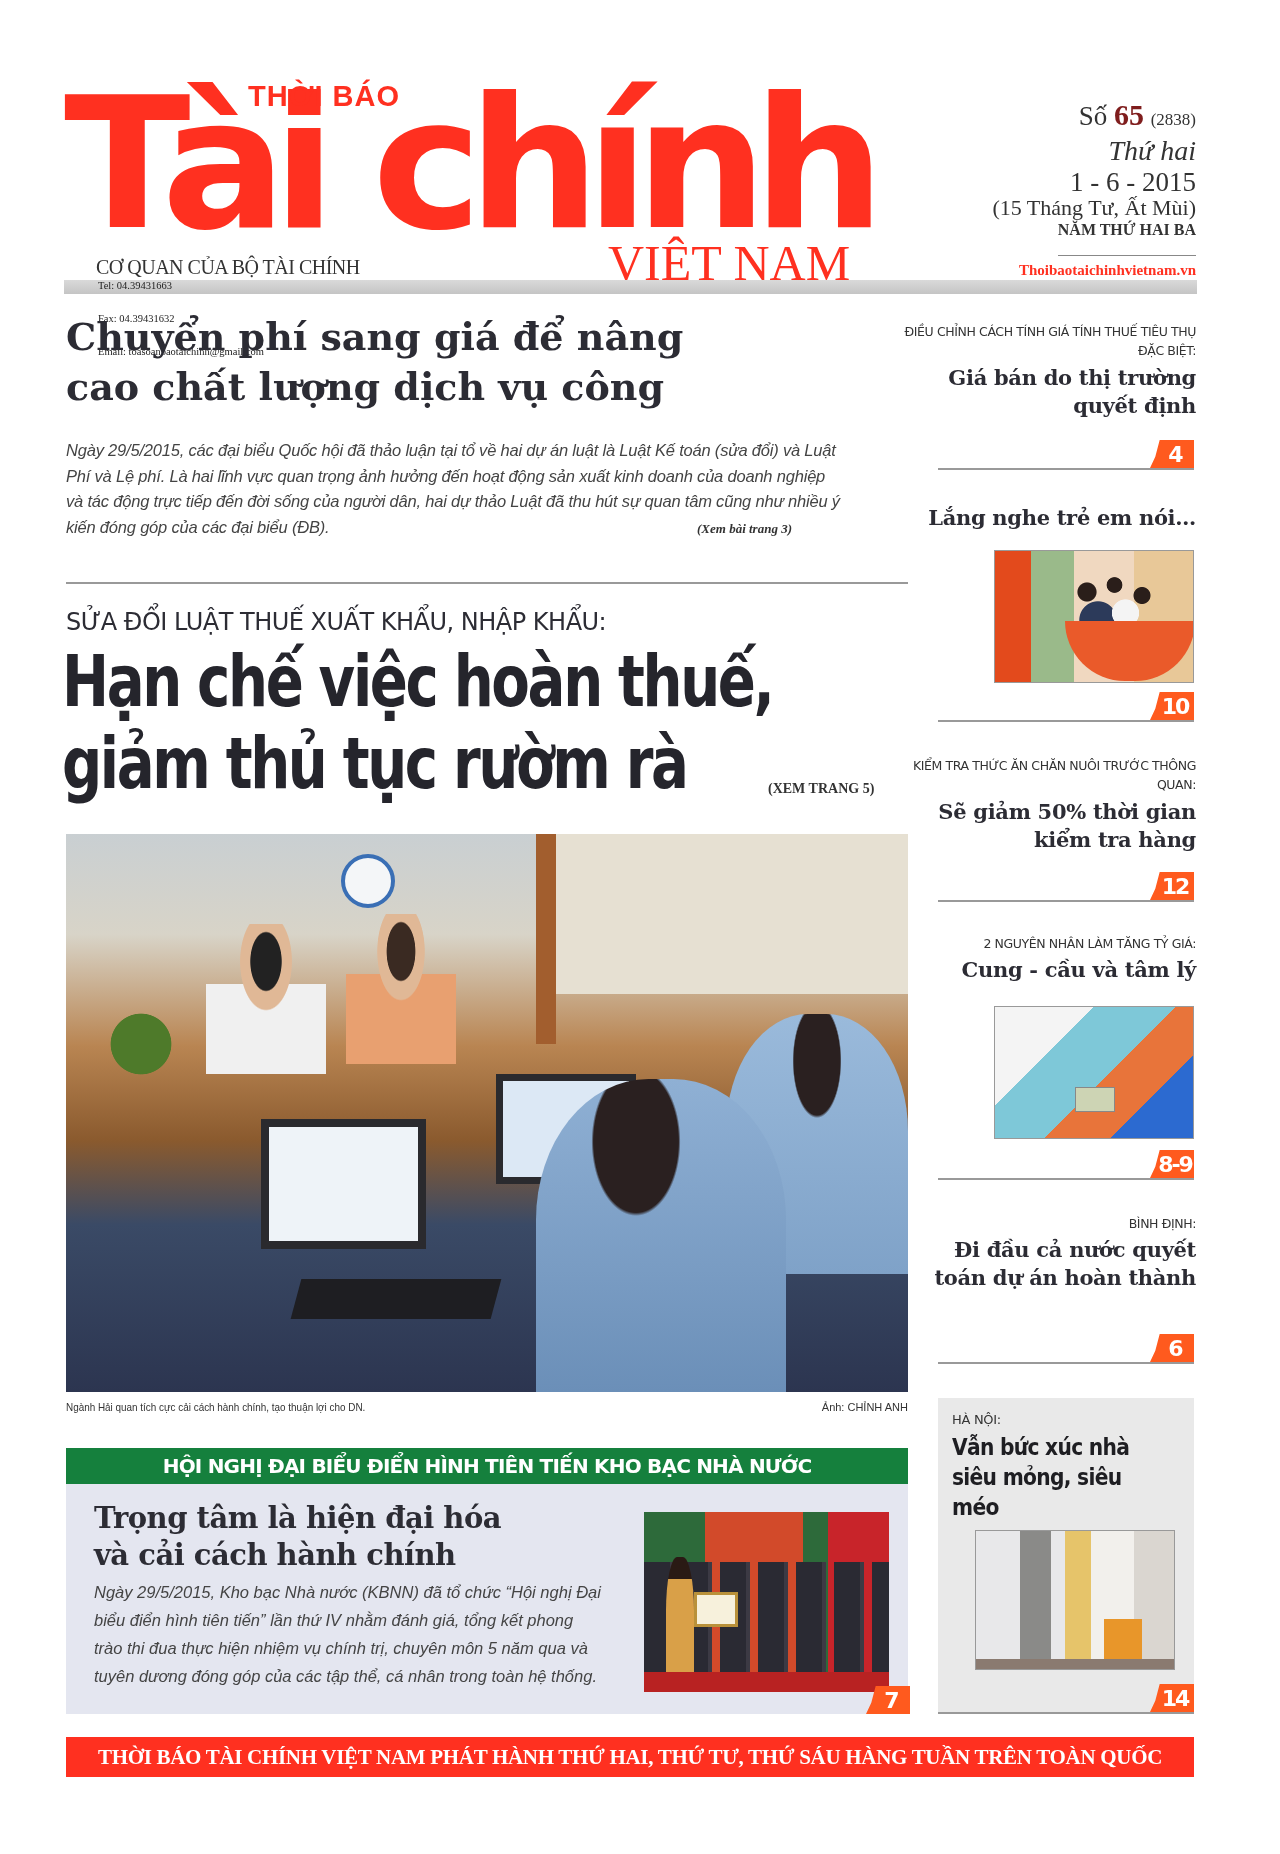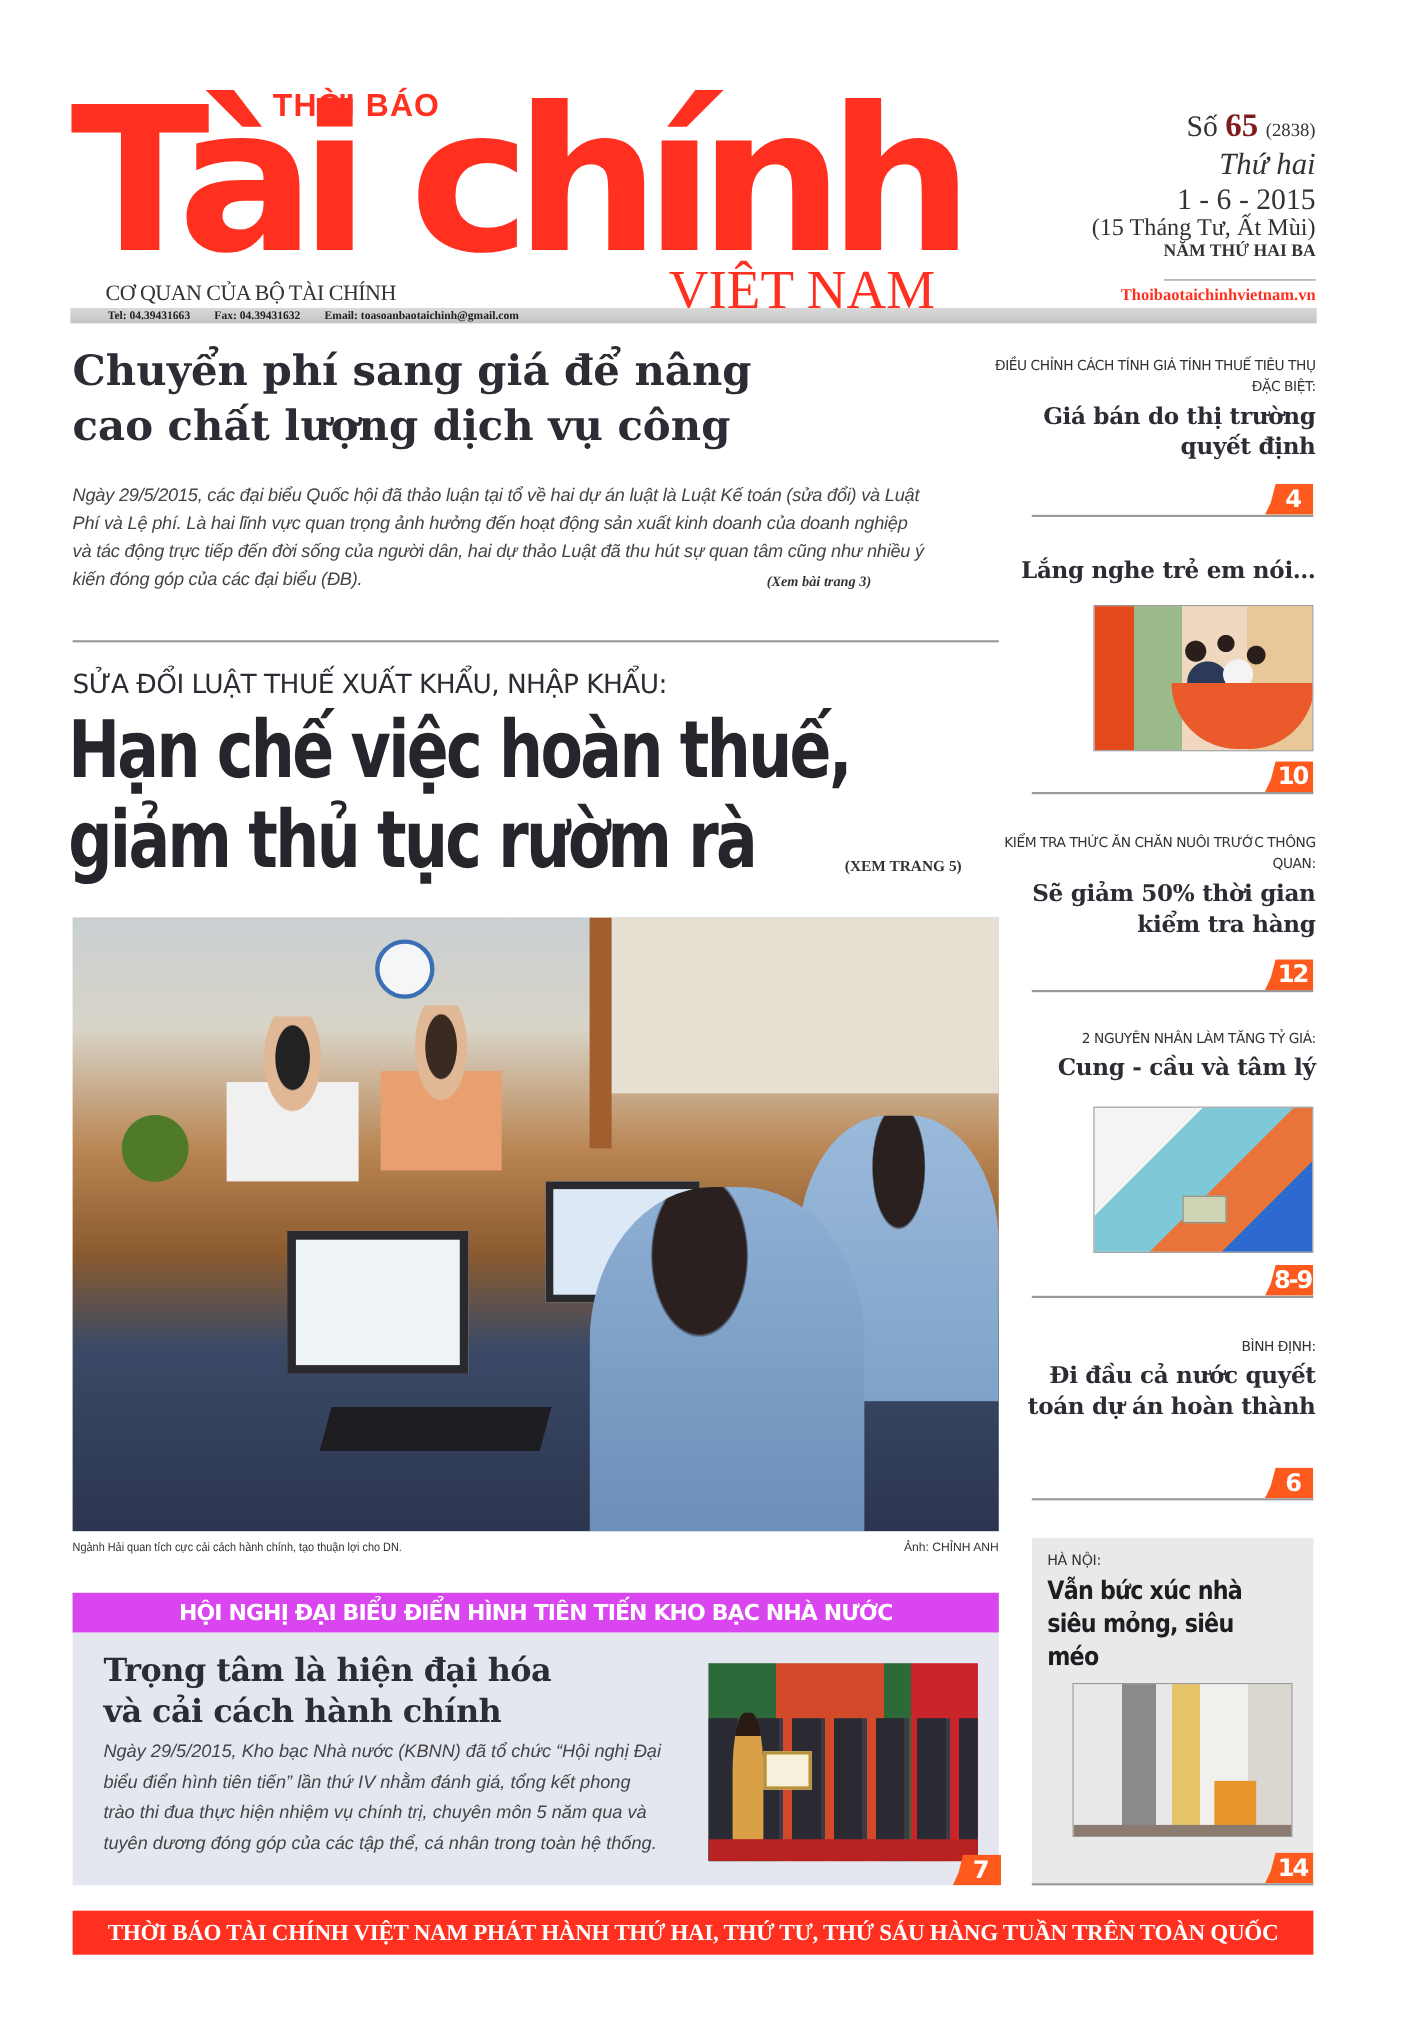--- a/index.html
+++ b/index.html
@@ -4,21 +4,21 @@
 <style>
   * { box-sizing: border-box; margin: 0; padding: 0; }
   body { width: 1280px; height: 1854px; background: #ffffff; position: relative; overflow: hidden; font-family: "Liberation Serif", serif; color: #2a2a30; }
   .abs { position: absolute; }
 
   
   .mast-thoibao { left: 248px; top: 80px; font-family: "Liberation Sans", sans-serif; font-weight: 900; font-size: 29px; color: #ff3020; letter-spacing: 1px; }
   .mast-main { left: 64px; top: 64px; font-family: "DejaVu Sans", sans-serif; font-weight: 900; font-size: 182px; color: #ff3020; letter-spacing: -14px; line-height: 200px; transform: scaleX(1.02); transform-origin: left top; }
   .mast-vn { left: 608px; top: 238px; font-family: "Liberation Serif", serif; font-size: 50px; color: #ff3020; line-height: 50px; }
   .mast-agency { left: 96px; top: 256px; font-family: "Liberation Serif", serif; font-size: 20px; color: #333; letter-spacing: -0.5px; }
-  .contact-bar { left: 64px; top: 280px; width: 1133px; height: 14px; background: linear-gradient(#d9d9d9,#c4c4c4); display: flex; align-items: center; gap: 22px; padding-left: 34px; font-family: "Liberation Serif", serif; font-weight: bold; font-size: 10.5px; color: #222; }
+  .contact-bar { left: 64px; top: 280px; width: 1133px; height: 14px; background: linear-gradient(#d9d9d9,#c4c4c4); display: flex; gap: 22px; padding-left: 34px; font-family: "Liberation Serif", serif; font-weight: normal; font-size: 10.5px; color: #222; flex-direction: column; }
 
   .issue { right: 84px; top: 100px; text-align: right; font-family: "Liberation Serif", serif; color: #333; }
   .issue .so { font-size: 27px; line-height: 30px; }
   .issue .so b { color: #7f1d1d; font-size: 30px; }
   .issue .so small { font-size: 17px; }
   .issue .day { font-size: 28px; font-style: italic; line-height: 32px; }
   .issue .date { font-size: 27px; line-height: 30px; }
   .issue .lunar { font-size: 22px; line-height: 22px; }
   .issue .year { font-size: 16px; font-weight: bold; line-height: 22px; border-bottom: 1.5px solid #888; padding-bottom: 14px; display: inline-block; }
   .issue .web { font-size: 15px; color: #ff3020; font-weight: bold; line-height: 28px; }
@@ -46,21 +46,21 @@
   .pm-person3 { left: 140px; top: 90px; width: 120px; height: 150px; background: radial-gradient(ellipse at 50% 25%, #222 0 18%, #e0b896 19% 30%, transparent 31%), linear-gradient(transparent 40%, #f0f0f0 40%); }
   .pm-person4 { left: 280px; top: 80px; width: 110px; height: 150px; background: radial-gradient(ellipse at 50% 25%, #3a2a22 0 18%, #e0b896 19% 30%, transparent 31%), linear-gradient(transparent 40%, #e8a070 40%); }
   .pm-plant { left: 30px; top: 150px; width: 90px; height: 120px; background: radial-gradient(circle at 50% 50%, #4e7a2a 0 40%, transparent 41%); }
   .pm-keyboard { left: 230px; top: 445px; width: 200px; height: 40px; background: #1e1e22; transform: skewX(-15deg); }
 
   .caption-left { left: 66px; top: 1401px; font-family: "Liberation Sans", sans-serif; font-size: 11px; color: #333; transform: scaleX(0.9); transform-origin: left; }
   .caption-right { left: 800px; top: 1401px; width: 108px; text-align: right; font-family: "Liberation Sans", sans-serif; font-size: 11px; color: #333; }
 
   
   .feature { left: 66px; top: 1448px; width: 842px; height: 266px; background: #e4e6f0; }
-  .feature-banner { left: 66px; top: 1448px; width: 842px; height: 36px; background: #d946ef; color: #fff; font-family: "DejaVu Sans", sans-serif; font-weight: bold; font-size: 20px; display: flex; align-items: center; justify-content: center; letter-spacing: -0.8px; }
+  .feature-banner { left: 66px; top: 1448px; width: 842px; height: 36px; background: #15803d; color: #fff; font-family: "DejaVu Sans", sans-serif; font-weight: bold; font-size: 20px; display: flex; align-items: center; justify-content: center; letter-spacing: -0.8px; }
   .feature-title { left: 94px; top: 1500px; width: 500px; font-family: "DejaVu Serif", serif; font-weight: bold; font-size: 29px; line-height: 37px; color: #2c2c34; letter-spacing: -0.5px; }
   .feature-body { left: 94px; top: 1578px; width: 510px; font-family: "Liberation Sans", sans-serif; font-style: italic; font-size: 16.5px; line-height: 28px; color: #444; }
   .feature-photo { left: 644px; top: 1512px; width: 245px; height: 180px; background:
       linear-gradient(90deg, #2d6a3a 0 25%, #d24a2a 25% 65%, #2d6a3a 65% 75%, #c8242a 75% 100%); overflow: hidden; }
   .fp-people { left: 0; top: 50px; width: 245px; height: 130px; background:
       repeating-linear-gradient(90deg, #2a2a33 0 26px, #3c3a44 26px 30px, transparent 30px 38px); }
   .fp-woman { left: 22px; top: 45px; width: 28px; height: 135px; background: linear-gradient(#2a1a14 0 16%, #d9a048 16%); border-radius: 40% 40% 0 0; }
   .fp-cert { left: 50px; top: 80px; width: 44px; height: 35px; background: #f7f1dc; border: 3px solid #b9913a; }
   .fp-floor { left: 0; top: 160px; width: 245px; height: 20px; background: #b82222; }
 

